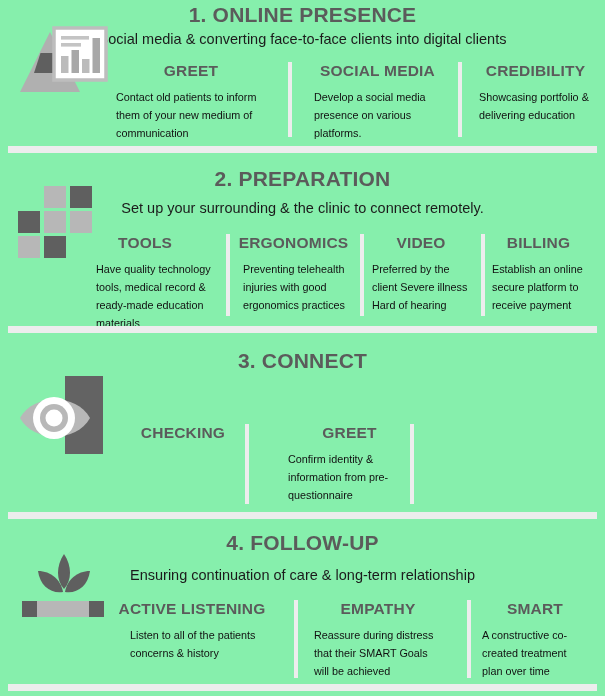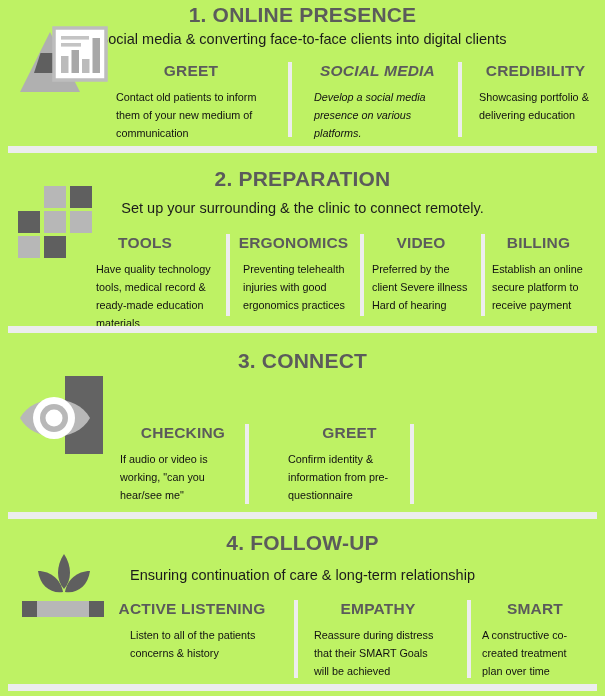--- a/index.html
+++ b/index.html
@@ -7,21 +7,21 @@
     width: 605px;
     height: 696px;
     background: #ffffff;
     font-family: "Liberation Sans", sans-serif;
     overflow: hidden;
   }
   .page {
     position: relative;
     width: 605px;
     height: 696px;
-    background: #bef264;
+    background: #86efac;
   }
 
   
   .band {
     position: absolute;
     left: 8px;
     right: 8px;
     height: 7px;
     background: #eceded;
   }
@@ -104,21 +104,21 @@
       <rect x="78.5" y="12" width="7.5" height="35" fill="#a8a8a8"></rect>
     </svg>
   </div>
 
   <div class="cols" style="left:104px; top:62px; width:496px;">
     <div class="col" style="width:182px; padding:0 12px 0 4px;">
       <div class="col-title">GREET</div>
       <div class="col-body" style="padding:0 8px;">Contact old patients to inform them of your new medium of communication</div>
     </div>
     <div class="divider" style="left:184px; height:75px;"></div>
-    <div class="col" style="width:175px; padding:0 10px 0 18px;font-style:italic;">
+    <div class="col" style="width:175px; padding:0 10px 0 18px;">
       <div class="col-title">SOCIAL MEDIA</div>
       <div class="col-body" style="padding:0 10px;">Develop a social media presence on various platforms.</div>
     </div>
     <div class="divider" style="left:354px; height:75px;"></div>
     <div class="col" style="width:139px; padding:0 4px 0 14px;">
       <div class="col-title">CREDIBILITY</div>
       <div class="col-body" style="padding:0 4px;">Showcasing portfolio &amp; delivering education</div>
     </div>
   </div>
 
@@ -175,21 +175,20 @@
       <path d="M2,46 C16,21 58,21 72,46 C58,71 16,71 2,46 Z" fill="#b8b8b8"></path>
       <circle cx="36" cy="46" r="21" fill="#ffffff"></circle>
       <circle cx="36" cy="46" r="14" fill="#b8b8b8"></circle>
       <circle cx="36" cy="46" r="8.5" fill="#ffffff"></circle>
     </svg>
   </div>
 
   <div class="cols" style="left:110px; top:424px; width:490px;">
     <div class="col" style="width:150px; padding:0 8px 0 4px;">
       <div class="col-title">CHECKING</div>
-      <div class="col-body" style="padding:0 6px;">If audio or video is working, "can you hear/see me"</div>
     </div>
     <div class="divider" style="left:135px; height:80px;"></div>
     <div class="col" style="width:165px; padding:0 8px 0 22px;">
       <div class="col-title">GREET</div>
       <div class="col-body" style="padding:0 6px;">Confirm identity &amp; information from pre-questionnaire</div>
     </div>
     <div class="divider" style="left:300px; height:80px;"></div>
   </div>
 
   <div class="band" style="top:512px;"></div>

